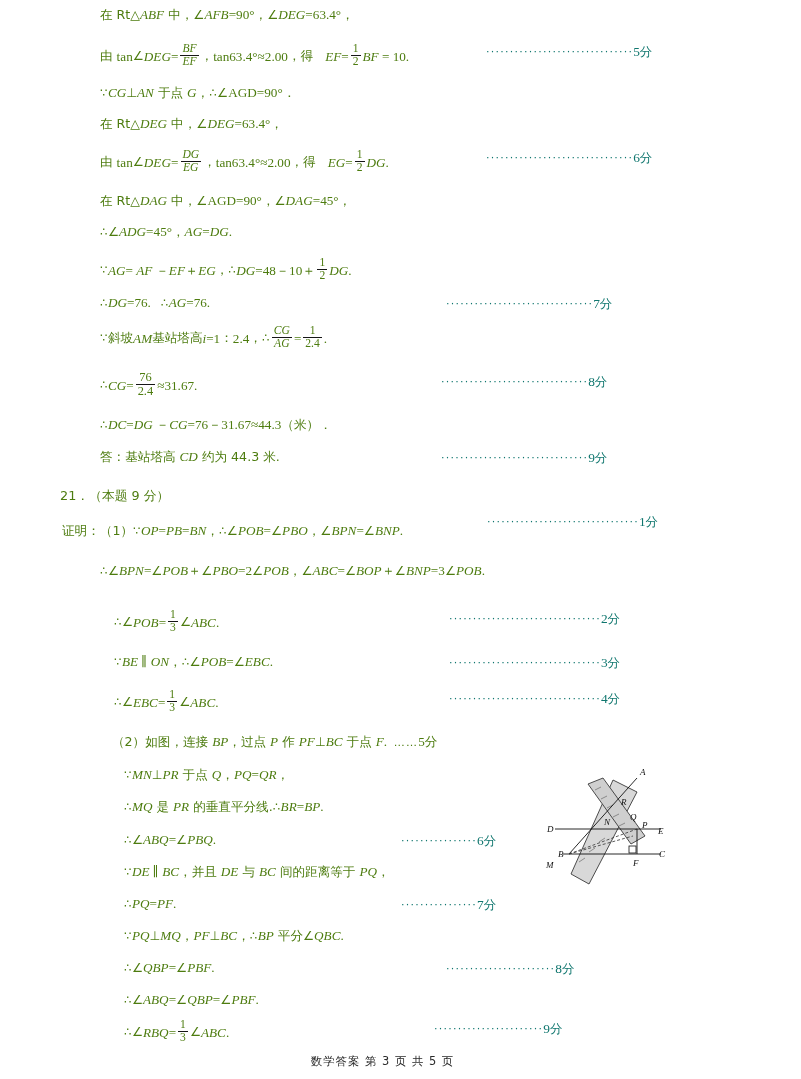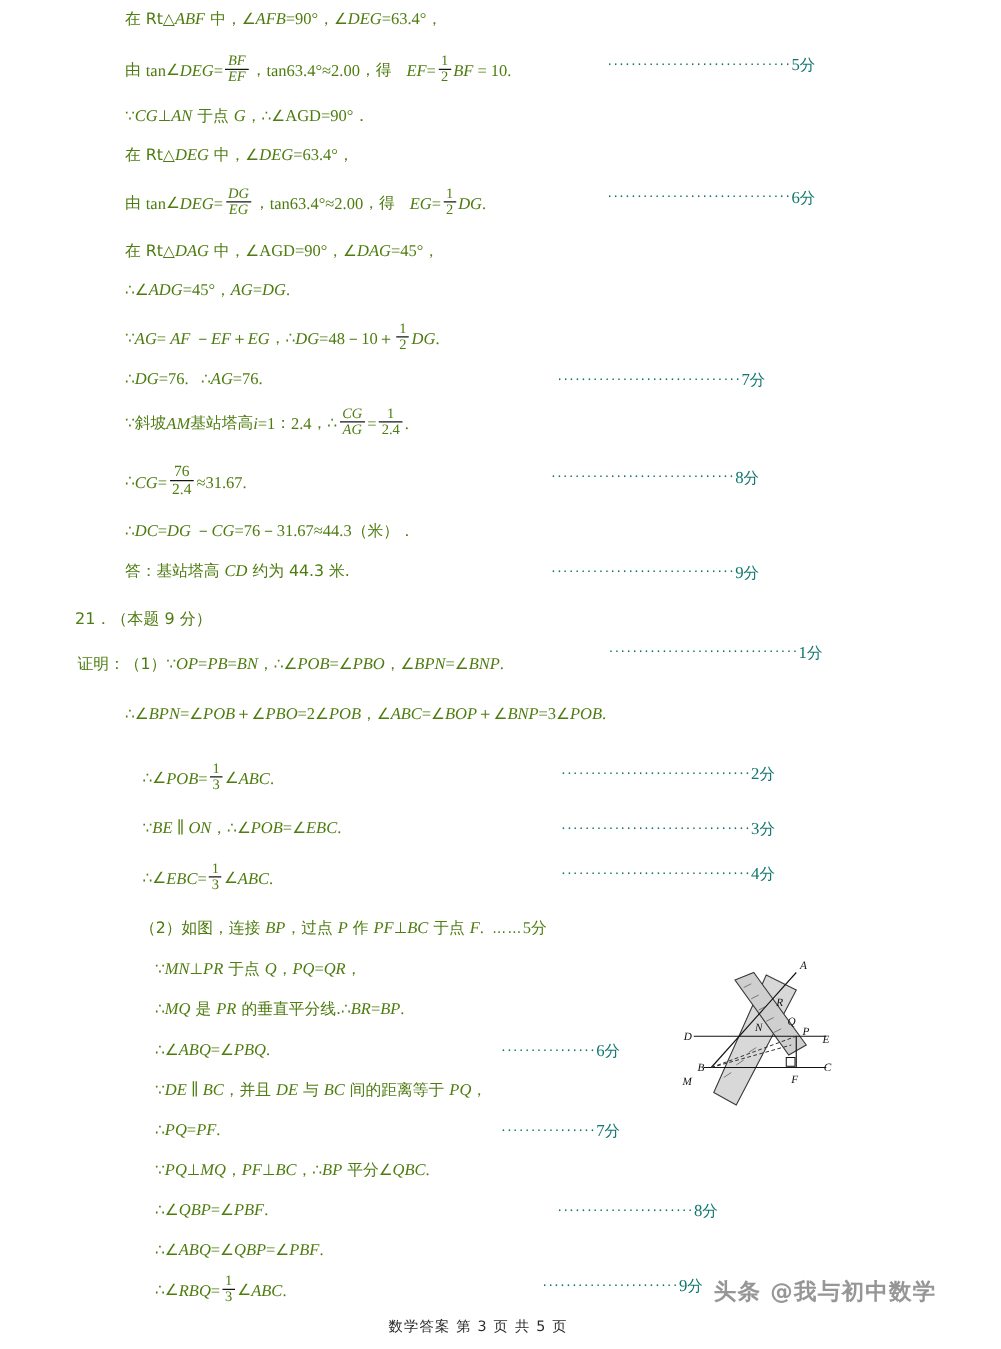--- a/index.html
+++ b/index.html
@@ -329,15 +329,14 @@
         <text x="13" y="95">B</text>
         <text x="114" y="95">C</text>
         <text x="1" y="106">M</text>
         <text x="88" y="104">F</text>
       </g>
     </svg>
   </div>
 
   <div class="footer">数学答案  第 3 页 共 5 页</div>
 
-  <div class="watermark">头条 @我与初中数学</div>
 
 </div>
 
 </body></html>

